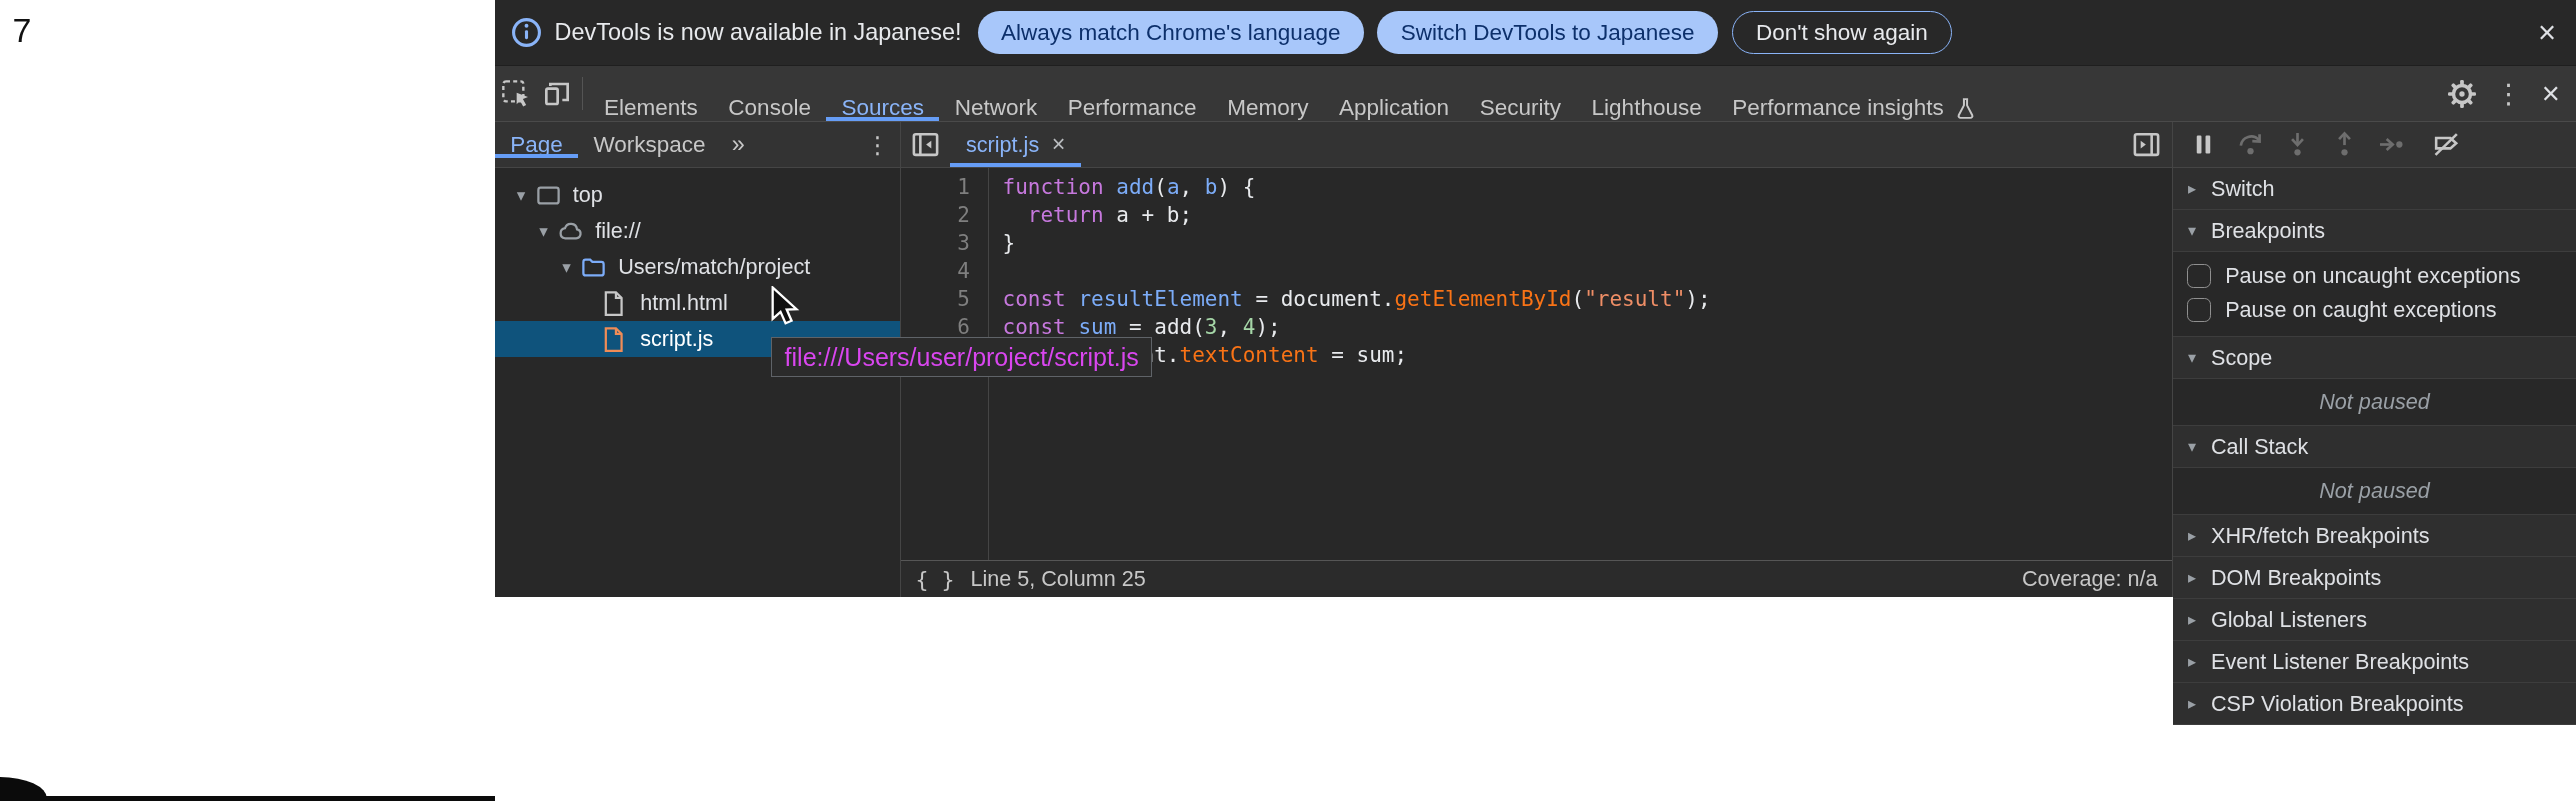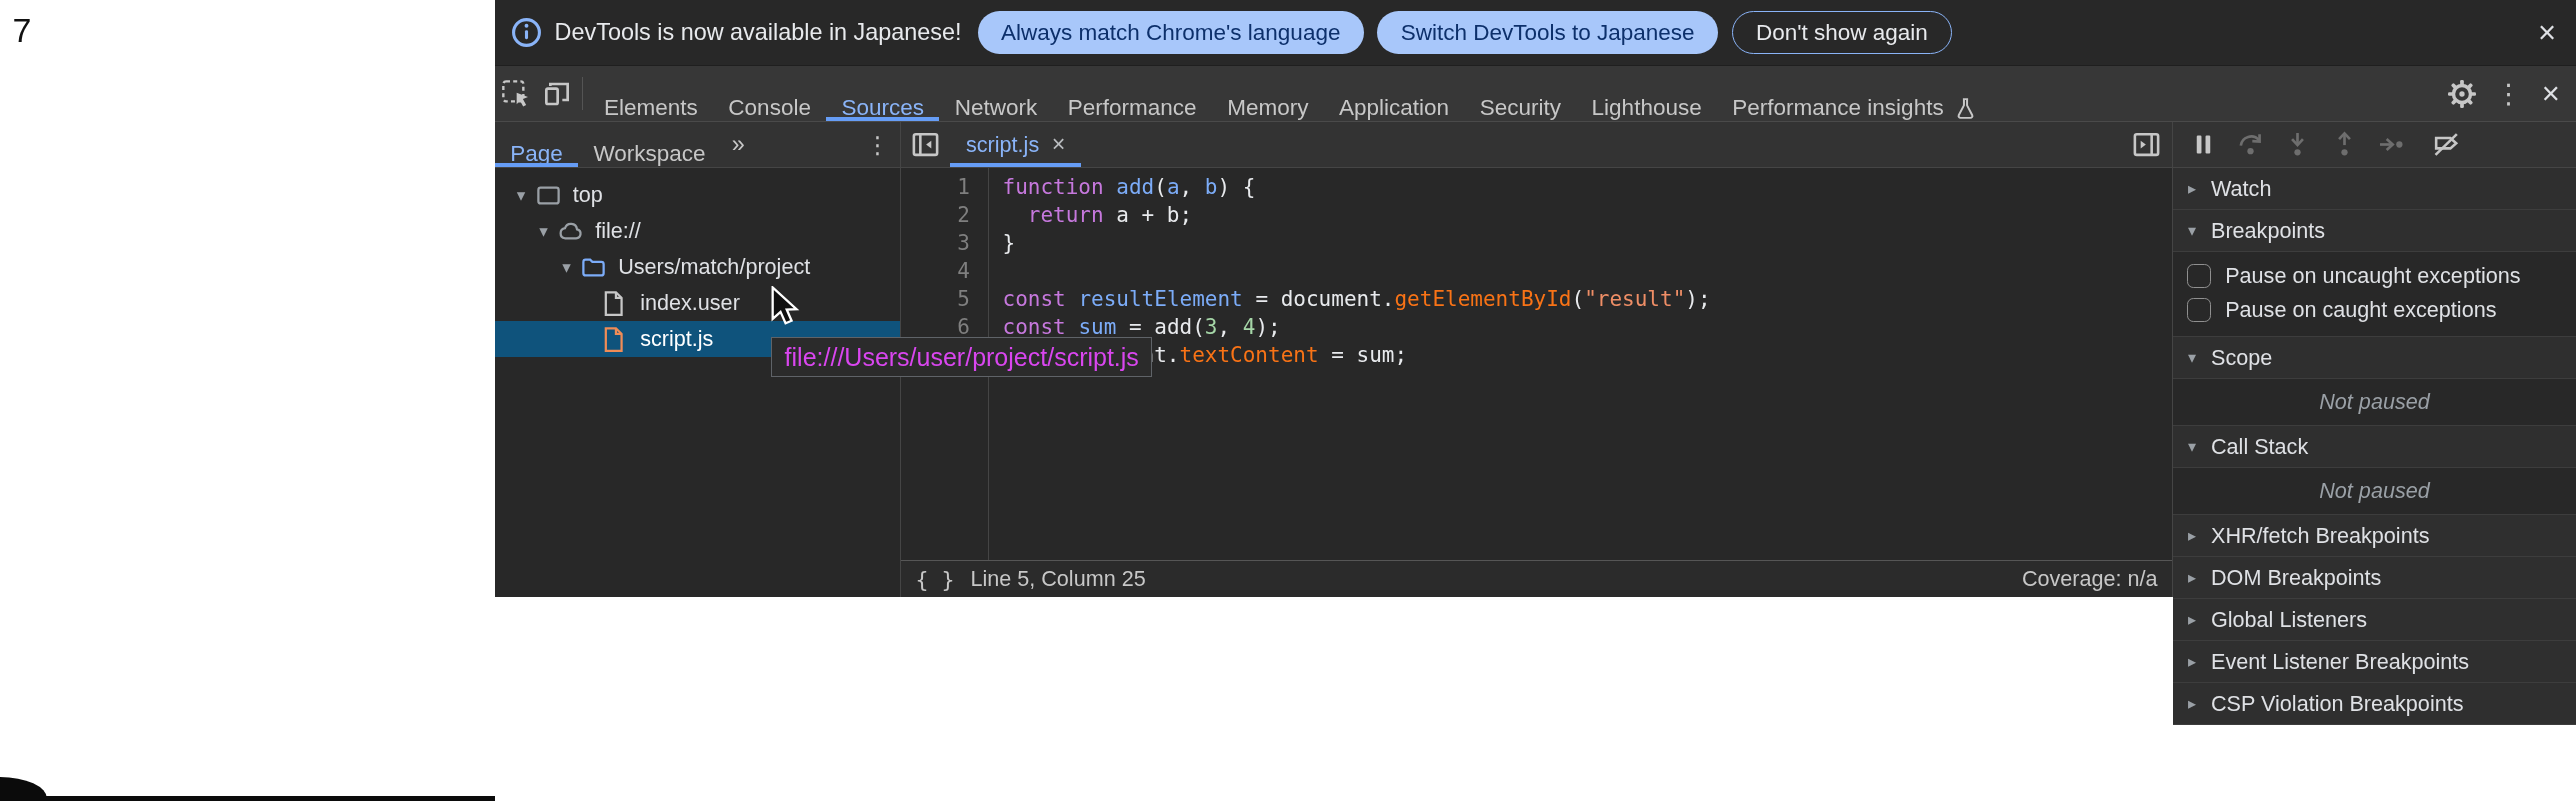--- a/index.html
+++ b/index.html
@@ -44,21 +44,21 @@
   .dots-glyph { font-size:27px; color:#c7c7c7; padding:0 12.6px; }
 
   
   .content { flex:1; display:flex; min-height:0; }
 
   
   .navigator { width:406px; flex:0 0 406px; border-right:0.9px solid #454545; display:flex;
                flex-direction:column; background:#282828; position:relative; }
   .pane-toolbar { height:46px; flex:0 0 46px; background:#333; border-bottom:0.9px solid #454545;
                   display:flex; align-items:stretch; }
-  .nav-tabs { display:flex; align-items:flex-end; }
+  .nav-tabs { display:flex; align-items:center; }
   .glyph-btn { display:flex; align-items:center; padding:0 10.8px; color:#c7c7c7; font-size:23.4px; }
   .pane-toolbar .spacer { flex:1; }
   .tree { padding-top:9px; }
   .tree-row { height:36px; display:flex; align-items:center; font-size:21.6px; color:#dfe1e5;
               white-space:nowrap; }
   .tree-row.selected { background:#0f537c; color:#fff; }
   .tw-arrow { width:27px; font-size:17px; color:#9aa0a6; text-align:center; flex:0 0 27px; }
   .tw-icon { width:31px; flex:0 0 31px; display:flex; align-items:center; }
   .tw-label { margin-left:7.2px; }
 
@@ -251,21 +251,21 @@
             <span class="tw-label">Users/match/project</span>
           </div>
           <div class="tree-row" style="padding-left: 80px;">
             <span class="tw-arrow"></span>
             <span class="tw-icon">
               <svg width="23.4" height="27" viewBox="0 0 20 24" fill="none" stroke="#c7c7c7" stroke-width="2">
                 <path d="M3 2 h9 l5 5 v15 H3 Z"></path>
                 <path d="M12 2 v5 h5"></path>
               </svg>
             </span>
-            <span class="tw-label">index.user</span>
+            <span class="tw-label">html.html</span>
           </div>
           <div class="tree-row selected" style="padding-left: 80px;">
             <span class="tw-arrow"></span>
             <span class="tw-icon">
               <svg width="23.4" height="27" viewBox="0 0 20 24" fill="none" stroke="#ef8c57" stroke-width="2">
                 <path d="M3 2 h9 l5 5 v15 H3 Z"></path>
                 <path d="M12 2 v5 h5"></path>
               </svg>
             </span>
             <span class="tw-label">script.js</span>
@@ -359,21 +359,21 @@
         <span class="dbg-btn">
           <svg width="31" height="31" viewBox="0 0 24 24" fill="none" stroke="#c7c7c7" stroke-width="2">
               <path d="M4 7 h11 l4.5 4 -4.5 4 H4 Z"></path>
               <line x1="3.5" y1="20" x2="20" y2="4"></line>
             </svg>
         </span>
       </div>
       <div>
           <div class="section-header">
             <span class="sec-arrow">▸</span>
-            <span>Watch</span>
+            <span>Switch</span>
           </div>
           <div class="section-header">
             <span class="sec-arrow">▾</span>
             <span>Breakpoints</span>
           </div>
           <div class="checkbox-area">
             <div class="checkbox-row">
               <span class="checkbox"></span>
               <span>Pause on uncaught exceptions</span>
             </div>

